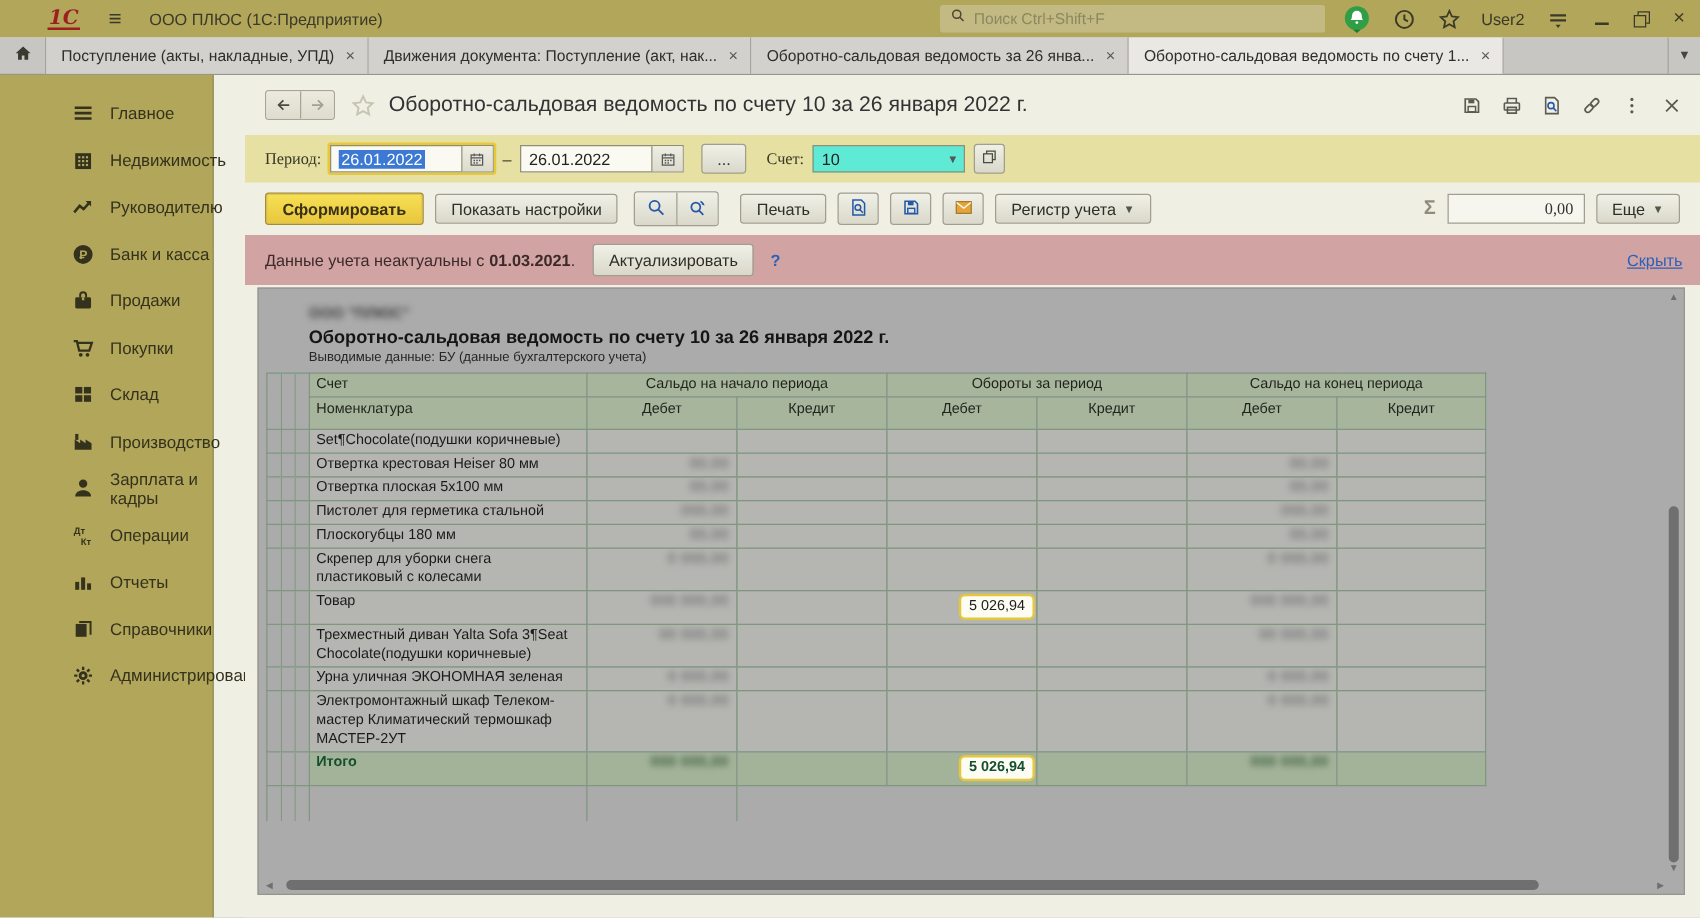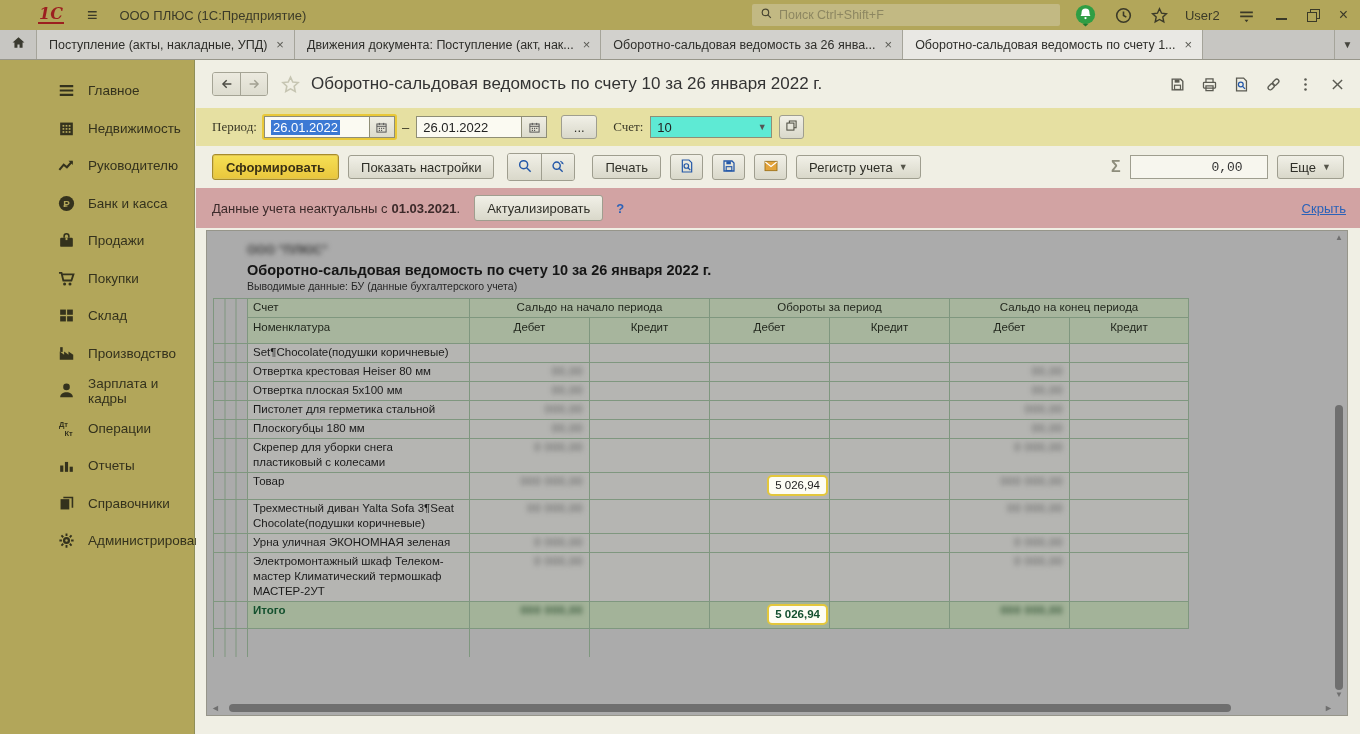--- a/index.html
+++ b/index.html
@@ -32,21 +32,21 @@
   .home-tab{width:37px;display:flex;align-items:center;justify-content:center;border-right:1px solid #a5a49a;cursor:pointer;}
   .home-tab svg{width:15px;height:15px;color:#3a3a30;}
   .tab{display:flex;align-items:center;padding:0 10px 0 12px;border-right:1px solid #a5a49a;
     font-size:12.5px;color:#2e2e2a;background:#d2d1cd;white-space:nowrap;cursor:pointer;}
   .tab.active{background:#e9e8e4;}
   .tab-close{margin-left:9px;color:#5a5a54;font-size:13px;line-height:1;}
   .tab-caret{margin-left:auto;width:26px;display:flex;align-items:center;justify-content:center;
     color:#45453d;font-size:10px;border-left:1px solid #a5a49a;cursor:pointer;}
 
   
-  .sidebar{position:absolute;top:60px;left:0;width:195px;bottom:0;background:var(--topbar);
+  .sidebar{position:absolute;top:60px;left:0;width:171px;bottom:0;background:var(--topbar);
     border-right:1px solid #8f8e58;padding-top:12px;}
   .side-item{height:37.5px;display:flex;align-items:center;padding-left:57px;gap:12px;
     color:#34321d;font-size:13.5px;cursor:pointer;}
   .side-icon{width:19px;height:19px;flex:none;display:flex;color:#34321d;}
   .side-icon svg{width:100%;height:100%;}
 
   
   .main{position:absolute;left:196px;top:60px;right:0;bottom:0;display:flex;flex-direction:column;background:var(--mainbg);}
   .titlebar{height:48px;flex:none;display:flex;align-items:center;padding:0 14px 0 16px;}
   .navgroup{display:flex;border:1px solid #a5a495;border-radius:3px;overflow:hidden;flex:none;}
@@ -89,22 +89,22 @@
     border:1px solid #a78c2b;border-radius:3px;font-weight:700;font-size:13px;color:#3a3114;
     box-shadow:inset 0 0 0 1px #dfc554;cursor:pointer;flex:none;}
   .iconbtn{width:33px;height:26px;padding:0;display:flex;align-items:center;justify-content:center;}
   .iconbtn svg{width:16px;height:16px;}
   .blueic{color:#2458a8;}
   .vgroup{display:flex;border:1px solid #9f9e8f;border-radius:3px;overflow:hidden;flex:none;margin-left:4px;}
   .vgroup .iconbtn{border:none;border-radius:0;background:linear-gradient(#f1f0e7,#d9d8ca);}
   .vgroup .iconbtn+.iconbtn{border-left:1px solid #9f9e8f;}
   .caret{font-size:9px;margin-left:6px;color:#55554a;}
   .sigma{margin-left:auto;color:#8e8d7c;font-size:16px;font-weight:700;flex:none;}
-  .suminput{width:138px;height:24px;border:1px solid #9f9e8f;background:#f7f6ee;text-align:right;
-    padding:0 24px;font-size:13px;color:#333;font-family:Liberation Mono, monospace;flex:none;}
+  .suminput{width:110px;height:24px;border:1px solid #9f9e8f;background:#f7f6ee;text-align:right;
+    padding:0 8px;font-size:13px;color:#333;font-family:Liberation Serif, serif;flex:none;}
 
   
   .warnbar{height:40px;flex:none;background:var(--warnbg);display:flex;align-items:center;
     padding:0 14px 0 16px;font-size:13px;color:#3c2a2a;}
   .warn-prefix{margin-right:4px;}
   .warn-date{font-weight:700;}
   .warn-btn{margin-left:14px;height:26px;}
   .warn-q{color:var(--blue);font-weight:700;margin-left:13px;cursor:pointer;}
   .hide-link{margin-left:auto;color:var(--blue);text-decoration:underline;cursor:pointer;}
 

